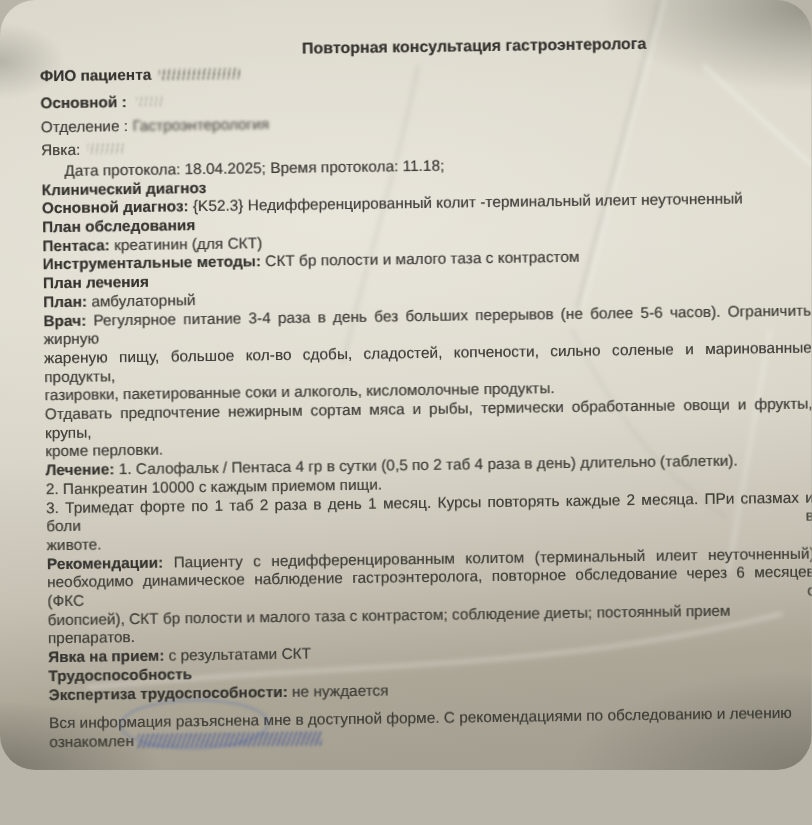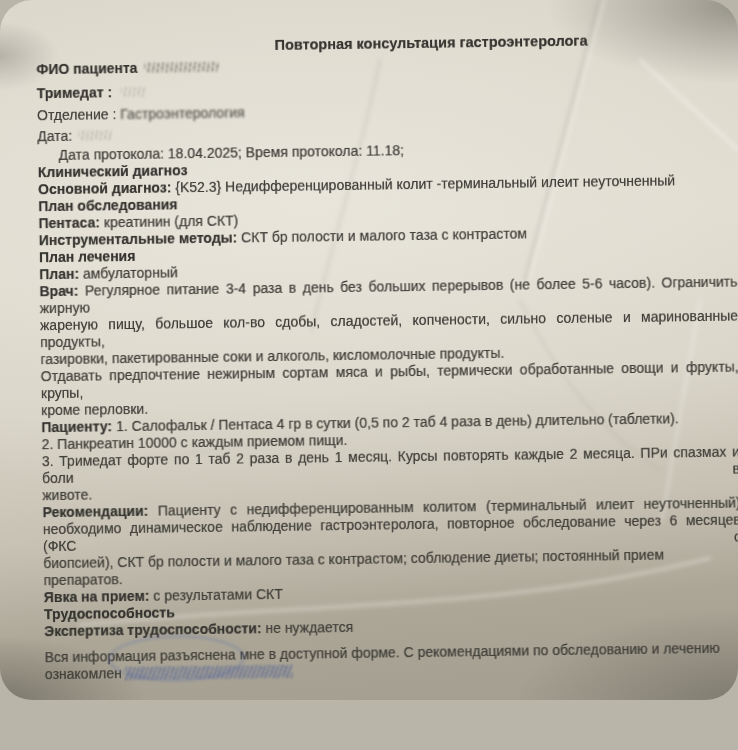--- a/index.html
+++ b/index.html
@@ -80,45 +80,45 @@
         <feGaussianBlur stdDeviation="2.2"></feGaussianBlur>
       </filter>
     </defs>
   </svg>
 
   <div class="sheet">
 
     <p class="title">Повторная консультация гастроэнтеролога</p>
 
     <p class="hdrline"><b>ФИО пациента</b><span class="redact r-fio"></span></p>
-    <p class="hdrline"><b>Тримедат :</b><span class="redact r-age"></span></p>
+    <p class="hdrline"><b>Основной :</b><span class="redact r-age"></span></p>
 
     <p class="deptline mt10"><span>Отделение :</span> <span class="blurred">Гастроэнтерология</span></p>
-    <p class="deptline"><span>Дата:</span><span class="redact r-doc"></span></p>
+    <p class="deptline"><span>Явка:</span><span class="redact r-doc"></span></p>
 
     <p class="indent mt14">Дата протокола: 18.04.2025; Время протокола: 11.18;</p>
 
     <p class="mt6"><b>Клинический диагноз</b></p>
     <p><b>Основной диагноз:</b> <span>{K52.3} Недифференцированный колит -терминальный илеит неуточненный</span></p>
 
     <p><b>План обследования</b></p>
     <p><b>Пентаса:</b> <span>креатинин (для СКТ)</span></p>
     <p><b>Инструментальные методы:</b> <span>СКТ бр полости и малого таза с контрастом</span></p>
 
     <p><b>План лечения</b></p>
     <p><b>План:</b> <span>амбулаторный</span></p>
 
     <p class="jl"><b>Врач:</b> <span>Регулярное питание 3-4 раза в день без больших перерывов (не более 5-6 часов). Ограничить жирную</span></p>
     <p class="jl">жареную пищу, большое кол-во сдобы, сладостей, копчености, сильно соленые и маринованные продукты,</p>
     <p>газировки, пакетированные соки и алкоголь, кисломолочные продукты.</p>
 
     <p class="jl">Отдавать предпочтение нежирным сортам мяса и рыбы, термически обработанные овощи и фрукты, крупы,</p>
     <p>кроме перловки.</p>
 
-    <p><b>Пациенту:</b> <span>1. Салофальк / Пентаса 4 гр в сутки (0,5 по 2 таб  4 раза в день) длительно (таблетки).</span></p>
+    <p><b>Лечение:</b> <span>1. Салофальк / Пентаса 4 гр в сутки (0,5 по 2 таб  4 раза в день) длительно (таблетки).</span></p>
     <p>2. Панкреатин 10000 с каждым приемом пищи.</p>
     <p class="jl">3. Тримедат форте по 1 таб 2 раза в день 1 месяц. Курсы повторять каждые 2 месяца. ПРи спазмах и боли в</p>
     <p>животе.</p>
 
     <p class="jl"><b>Рекомендации:</b> <span>Пациенту с недифференцированным колитом (терминальный илеит неуточненный)</span></p>
     <p class="jl">необходимо динамическое наблюдение гастроэнтеролога, повторное обследование через 6 месяцев (ФКС с</p>
     <p>биопсией), СКТ бр полости и малого таза с контрастом; соблюдение диеты; постоянный прием препаратов.</p>
 
     <p><b>Явка на прием:</b> <span>с результатами СКТ</span></p>
 

